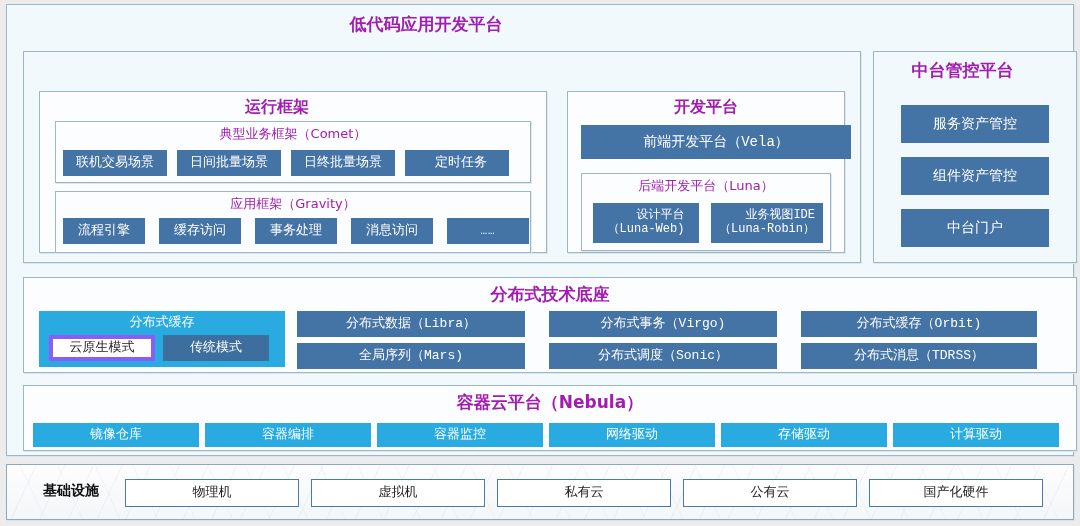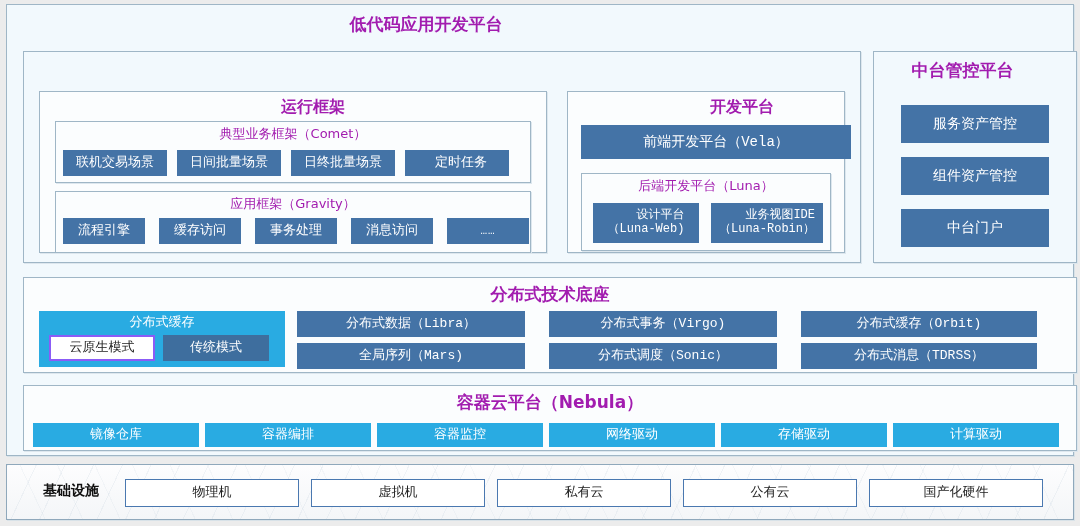--- a/index.html
+++ b/index.html
@@ -37,39 +37,39 @@
   
   .box{box-sizing:border-box;border:1px solid #9fb6c6;background:#f2f9fd;
        box-shadow:1px 1px 0 #dde7ee;position:absolute;}
   .box-white{background:#fbfdfe;}
 
   .hdr{
     text-align:center;font-weight:bold;color:#a21caf;
     font-family:"DejaVu Sans","Liberation Sans",sans-serif;
   }
   .hdr-1{font-size:17px;}
-  .hdr-2{font-size:16px;padding-left:36px;}
+  .hdr-2{font-size:16px;}
   .hdr-3{font-size:13px;font-weight:normal;}
 
   
   .chip{
     box-sizing:border-box;
     background:#4473a6;
     color:#ffffff;
     display:flex;align-items:center;justify-content:center;
     text-align:right;
     font-size:13px;
     line-height:1.15;
     position:absolute;
     font-family:Liberation Mono, monospace;
   }
   .chip.cyan{background:#29abe2;}
   .chip.dark2{background:#3e6e9e;}
   .chip.white{
-    background:#ffffff;color:#222;border:2px solid #8b5cf6;
+    background:#ffffff;color:#222;border:4px solid #8b5cf6;
   }
   .chip.outline{
     background:#ffffff;color:#222;border:1px solid #4a78b0;font-size:13px;
   }
 
   
   #lowcode{left:16px;top:46px;width:838px;height:212px;}
   #lowcode-title{left:0;top:8px;width:838px;}
 
   #runframe{left:32px;top:86px;width:508px;height:162px;}

